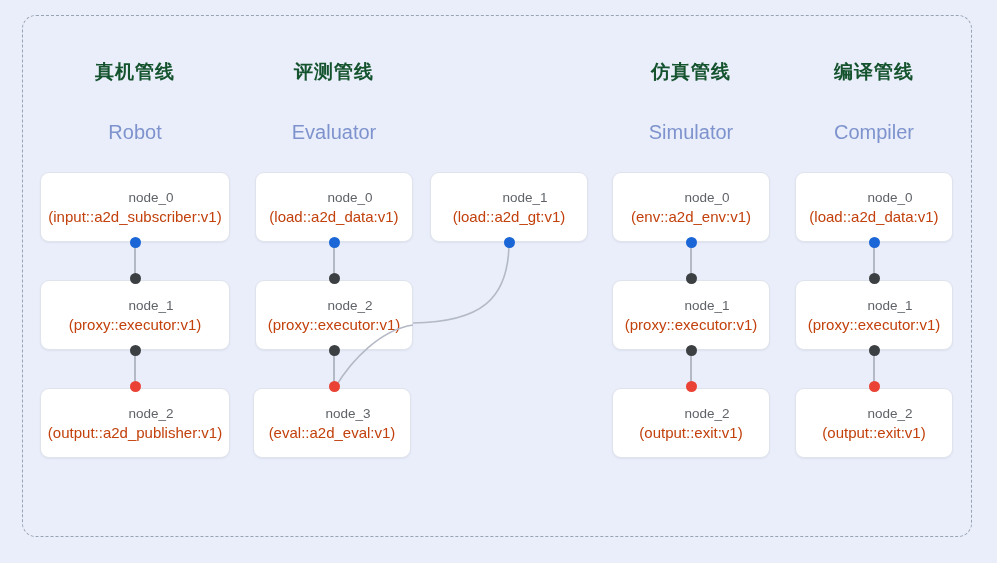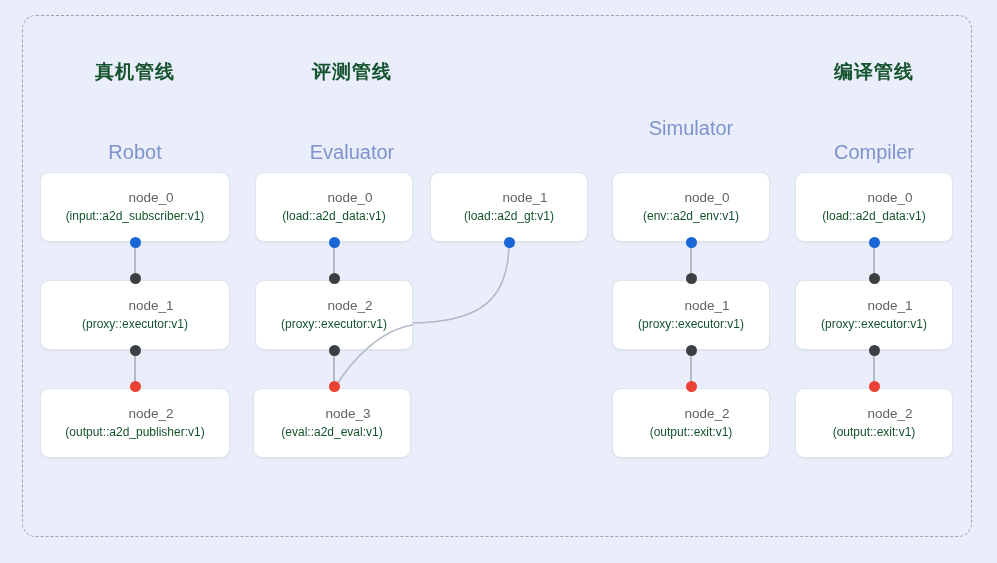--- a/index.html
+++ b/index.html
@@ -42,21 +42,21 @@
     font-weight: bold;
     color: #14532d;
     letter-spacing: 1px;
     line-height: 24px;
     white-space: nowrap;
   }
   .col-sub {
     font-size: 20px;
     color: #7e93cd;
     line-height: 24px;
-    margin-top: 56px;
+    margin-top: 36px;
     white-space: nowrap;
   }
   
   .node {
     position: absolute;
     box-sizing: border-box;
     background: #ffffff;
     border: 1px solid #dfe3ec;
     border-radius: 9px;
     box-shadow: 0 1px 2px rgba(60, 64, 67, 0.07);
@@ -67,22 +67,22 @@
     height: 70px;
   }
   .node-name {
     font-size: 13.5px;
     color: #5f6368;
     line-height: 19px;
     white-space: nowrap;
     margin-left: 32px;
   }
   .node-type {
-    font-size: 12px;
-    color: #14532d;
+    font-size: 15px;
+    color: #c2410c;
     line-height: 19px;
     white-space: nowrap;
   }
   
   .port {
     position: absolute;
     width: 11px;
     height: 11px;
     border-radius: 50%;
     margin-left: -5.5px;
@@ -114,26 +114,27 @@
 
 <div id="canvas">
 
   <div id="group-frame"></div>
 
   <div class="col-head" style="left:40px; top:60px; width:190px;">
     <div class="col-title">真机管线</div>
     <div class="col-sub">Robot</div>
   </div>
 
-  <div class="col-head" style="left:273px; top:60px; width:158px;">
+  <div class="col-head" style="left:255px; top:60px; width:158px;">
     <div class="col-title">评测管线</div>
     <div class="col-sub">Evaluator</div>
   </div>
 
   <div class="col-head" style="left:612px; top:60px; width:158px;">
+    <div class="col-title">仿真管线</div>
     <div class="col-sub">Simulator</div>
   </div>
 
   <div class="col-head" style="left:795px; top:60px; width:158px;">
     <div class="col-title">编译管线</div>
     <div class="col-sub">Compiler</div>
   </div>
 
   <div class="edge" style="left:135px; top:242px; height:36px;"></div>
   <div class="edge" style="left:135px; top:350px; height:36px;"></div>

